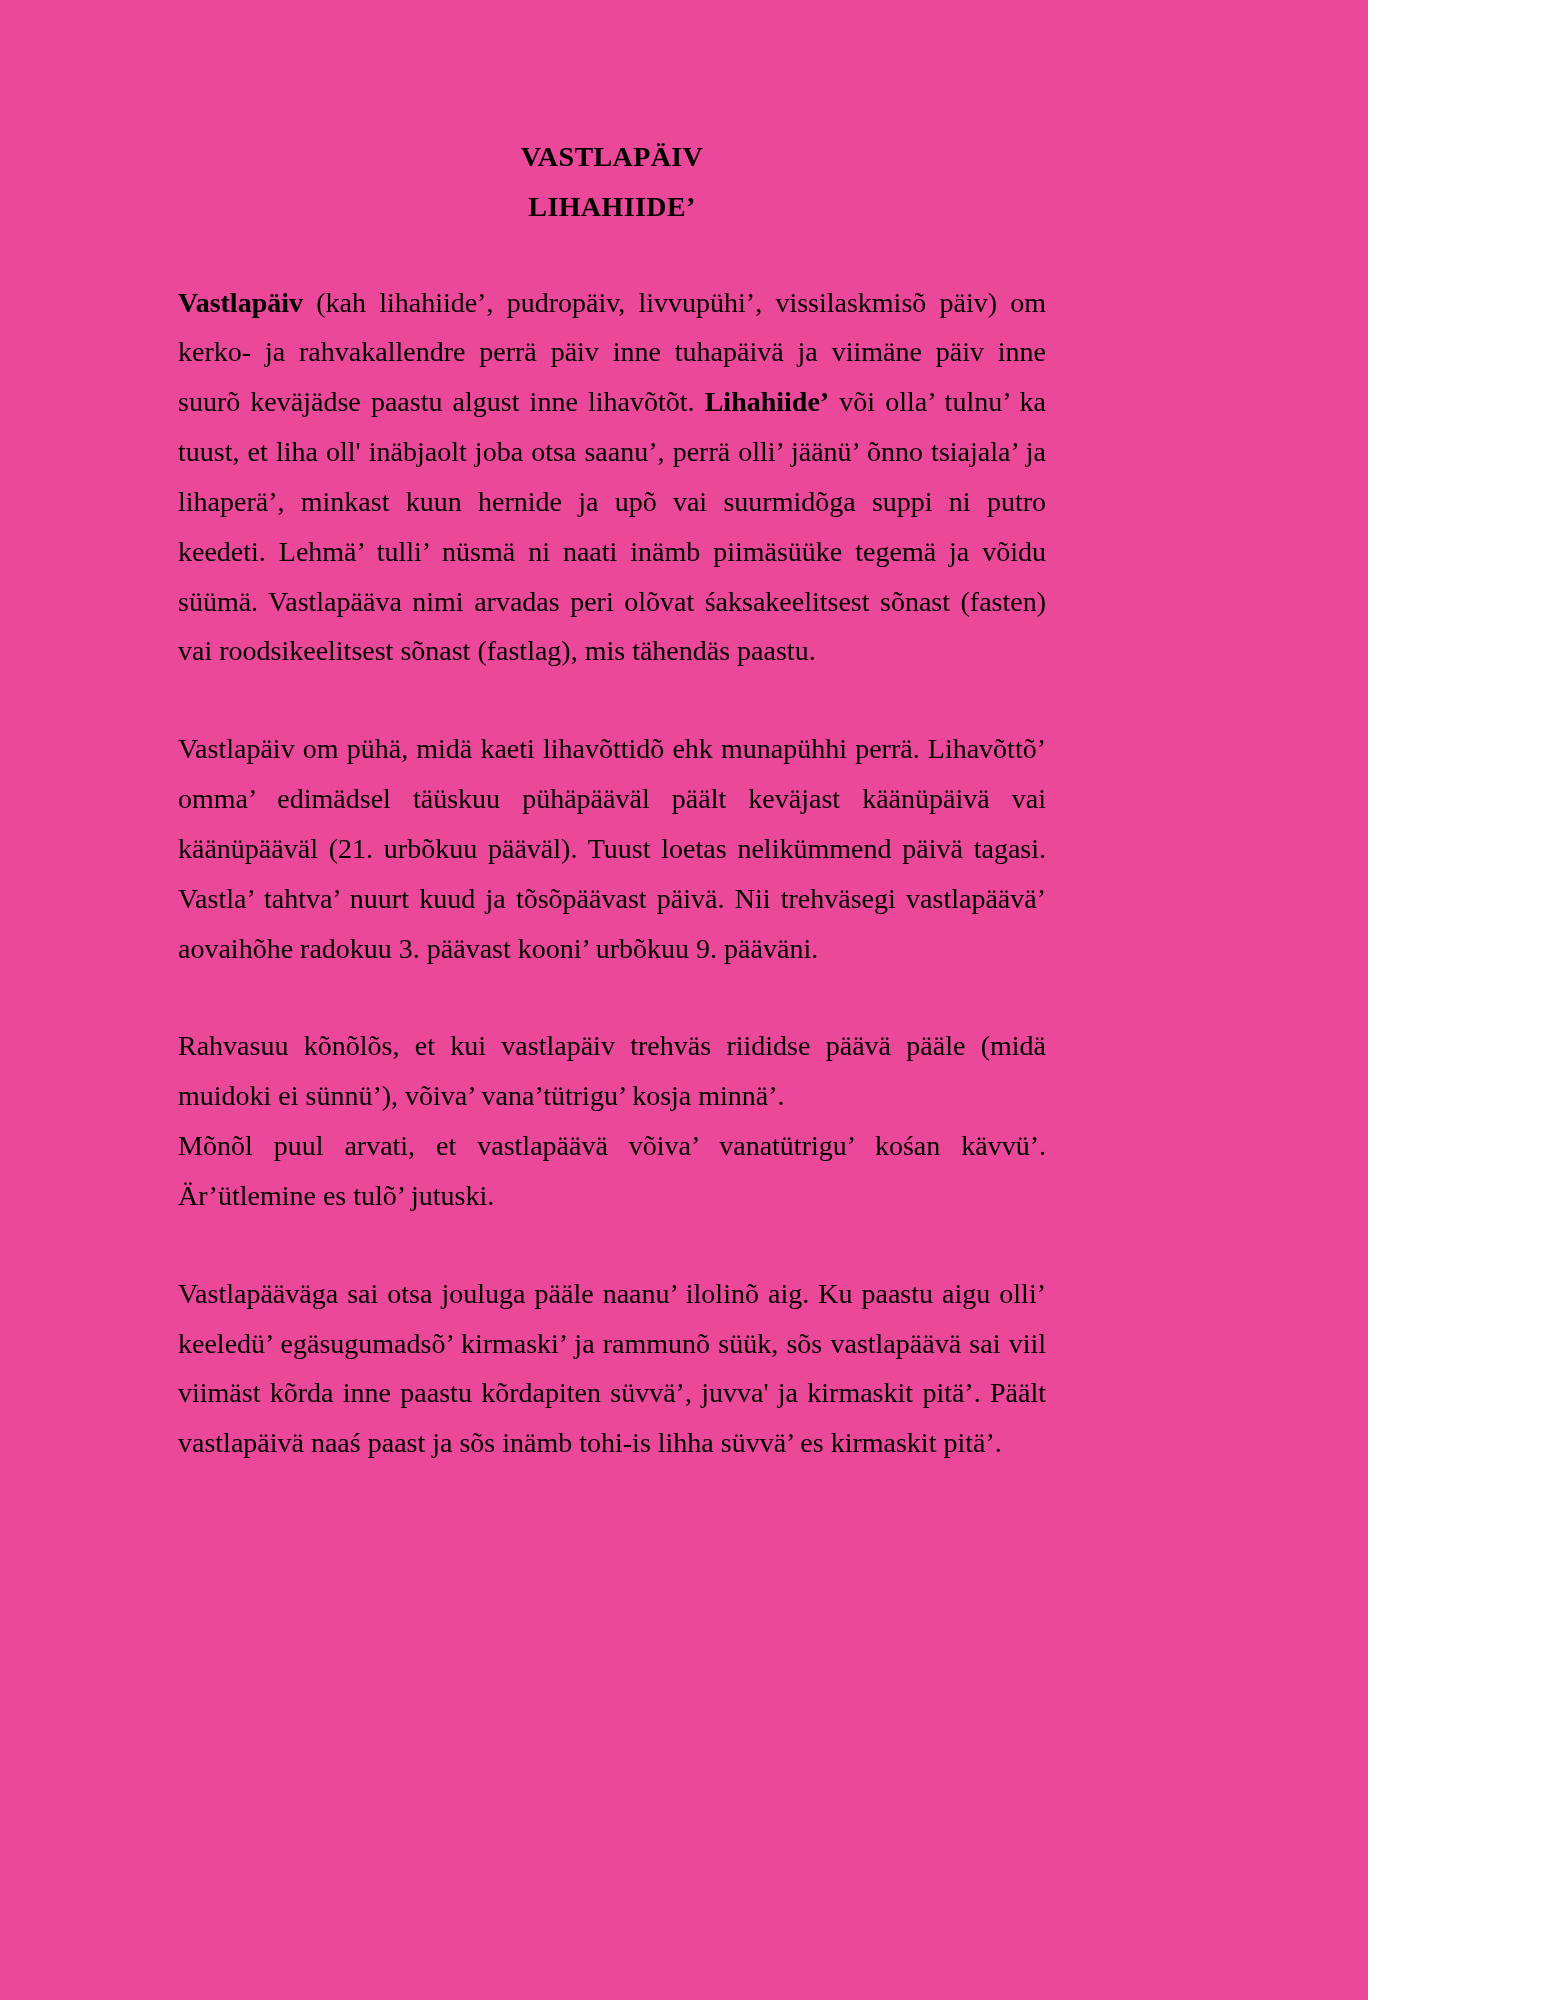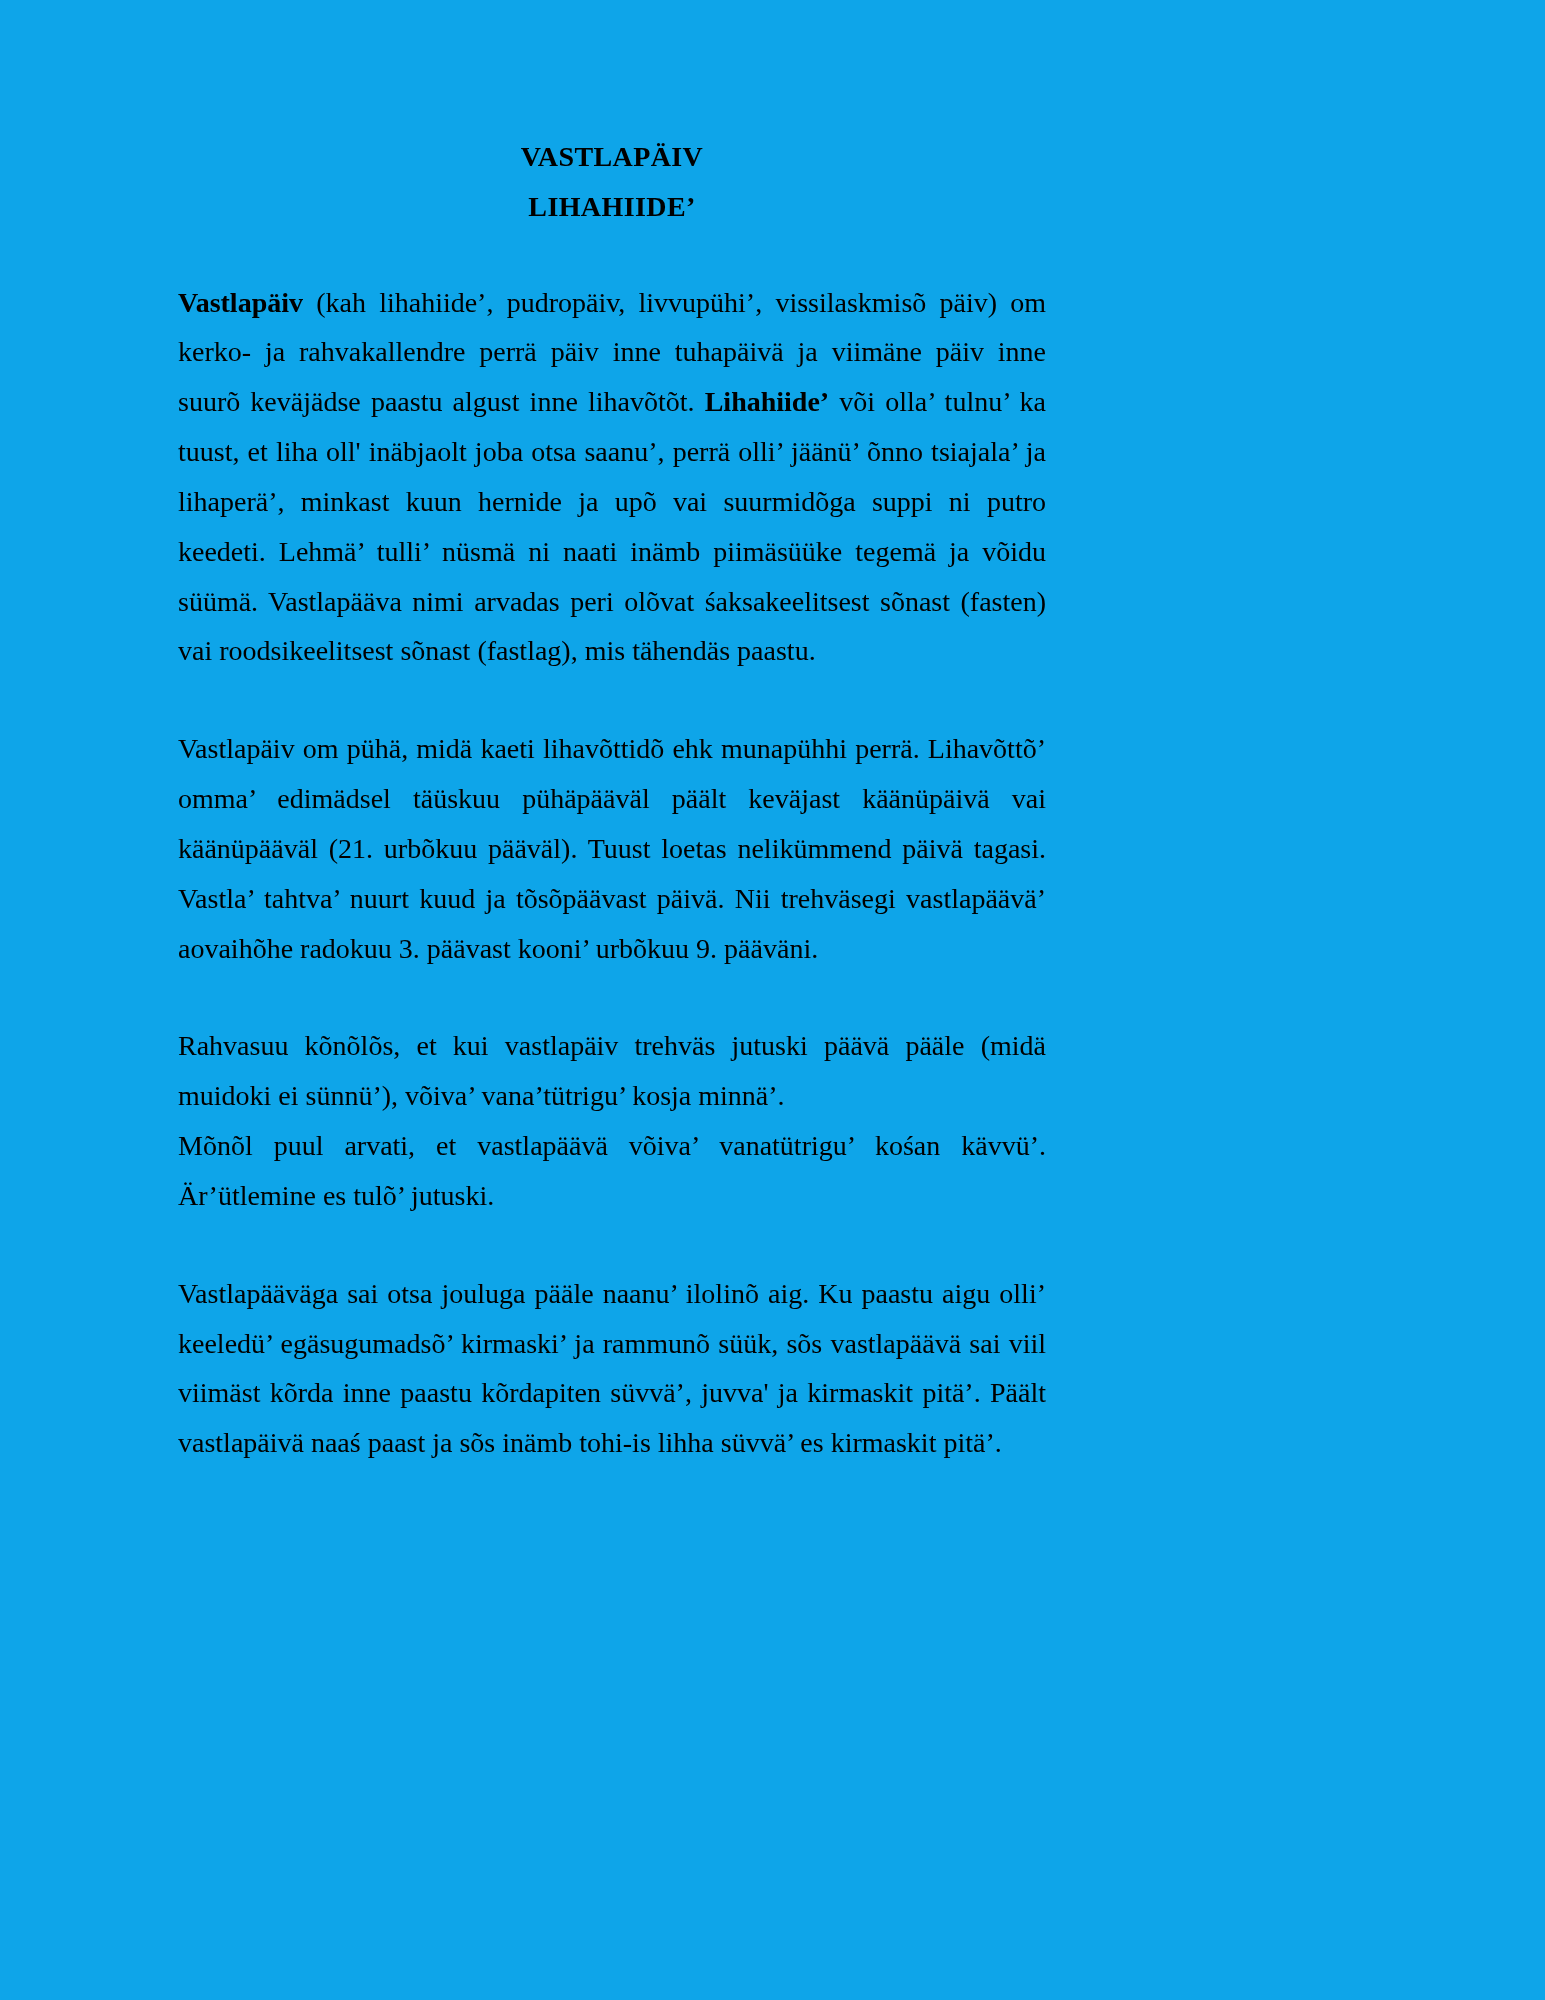--- a/index.html
+++ b/index.html
@@ -5,23 +5,23 @@
   html, body {
     margin: 0;
     padding: 0;
     background: #ffffff;
   }
   body {
     font-family: "Liberation Serif", "DejaVu Serif", serif;
     color: #000000;
   }
   .page {
-    width: 1545px;
+    width: 1368px;
     height: 2000px;
-    background: #0ea5e9;
+    background: #ec4899;
     position: relative;
     box-sizing: border-box;
     padding: 0;
     overflow: hidden;
   }
   .content {
     position: absolute;
     left: 178px;
     top: 132px;
     width: 868px;
@@ -73,21 +73,21 @@
     <p class="para">
       <b>Vastlapäiv</b><span> (kah lihahiide’, pudropäiv, livvupühi’, vissilaskmisõ päiv) om kerko- ja rahvakallendre perrä päiv inne tuhapäivä ja viimäne päiv inne suurõ keväjädse paastu algust inne lihavõtõt. </span><b>Lihahiide’</b><span> või olla’ tulnu’ ka tuust, et liha oll' inäbjaolt joba otsa saanu’, perrä olli’ jäänü’ õnno tsiajala’ ja lihaperä’, minkast kuun hernide ja upõ vai suurmidõga suppi ni putro keedeti. Lehmä’ tulli’ nüsmä ni naati inämb piimäsüüke tegemä ja võidu süümä. Vastlapääva nimi arvadas peri olõvat śaksakeelitsest sõnast (fasten) vai roodsikeelitsest sõnast (fastlag), mis tähendäs paastu.</span>
     </p>
 
     <div class="para-gap"></div>
 
     <p class="para"><span>Vastlapäiv om pühä, midä kaeti lihavõttidõ ehk munapühhi perrä. Lihavõttõ’ omma’ edimädsel täüskuu pühäpääväl päält keväjast käänüpäivä vai käänüpääväl (21. urbõkuu pääväl). Tuust loetas nelikümmend päivä tagasi. Vastla’ tahtva’ nuurt kuud ja tõsõpäävast päivä. Nii trehväsegi vastlapäävä’ aovaihõhe radokuu 3. päävast kooni’ urbõkuu 9. pääväni.</span></p>
 
     <div class="para-gap"></div>
 
-    <p class="para"><span>Rahvasuu kõnõlõs, et kui vastlapäiv trehväs jutuski päävä pääle (midä muidoki ei sünnü’), võiva’ vana’tütrigu’ kosja minnä’.</span></p>
+    <p class="para"><span>Rahvasuu kõnõlõs, et kui vastlapäiv trehväs riididse päävä pääle (midä muidoki ei sünnü’), võiva’ vana’tütrigu’ kosja minnä’.</span></p>
 
     <div class="para-gap-small"></div>
 
     <p class="para"><span>Mõnõl puul arvati, et vastlapäävä võiva’ vanatütrigu’ kośan kävvü’. Är’ütlemine es tulõ’ jutuski.</span></p>
 
     <div class="para-gap"></div>
 
     <p class="para"><span>Vastlapääväga sai otsa jouluga pääle naanu’ ilolinõ aig. Ku paastu aigu olli’ keeledü’ egäsugumadsõ’ kirmaski’ ja rammunõ süük, sõs vastlapäävä sai viil viimäst kõrda inne paastu kõrdapiten süvvä’, juvva' ja kirmaskit pitä’. Päält vastlapäivä naaś paast ja sõs inämb tohi-is lihha süvvä’ es kirmaskit pitä’.</span></p>
 
     <div class="para-gap"></div>

